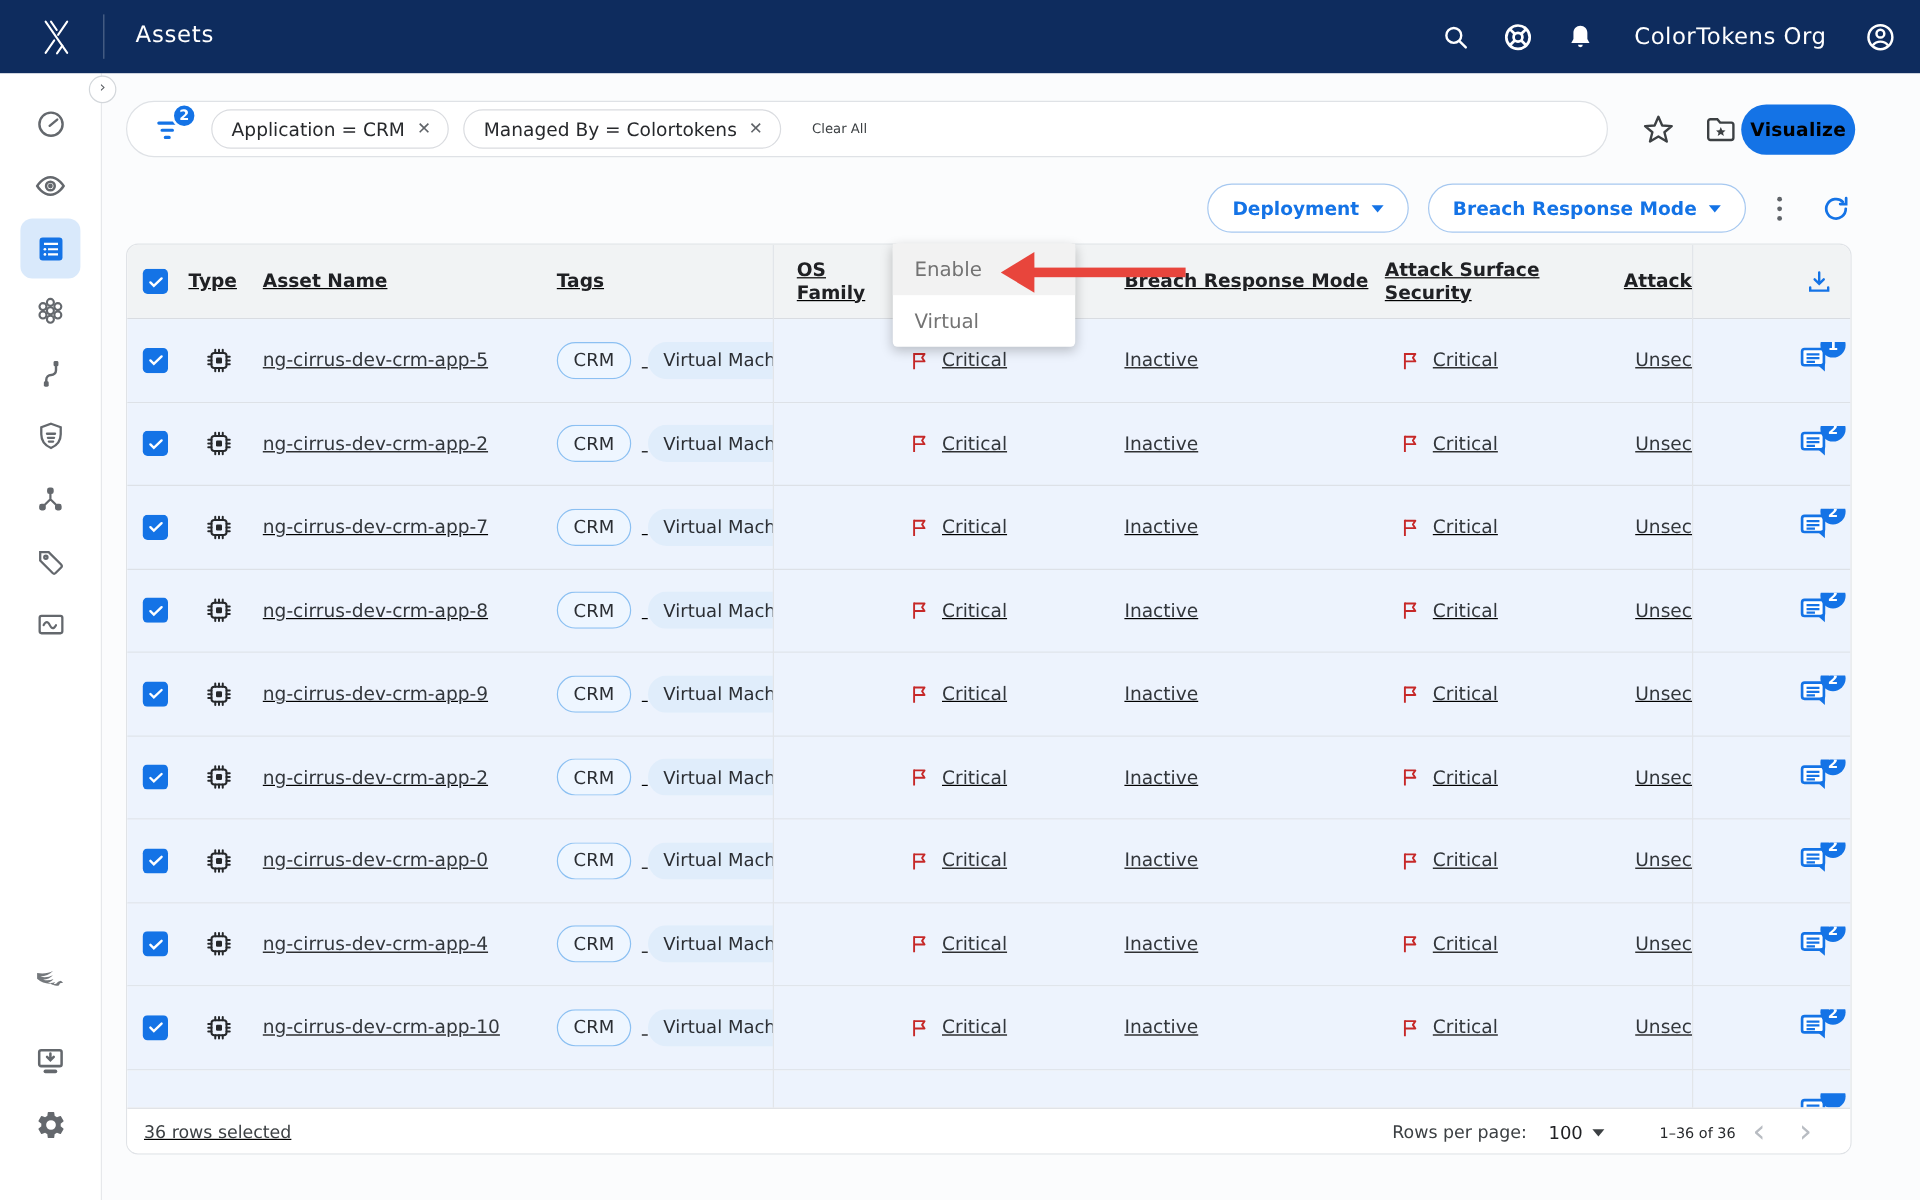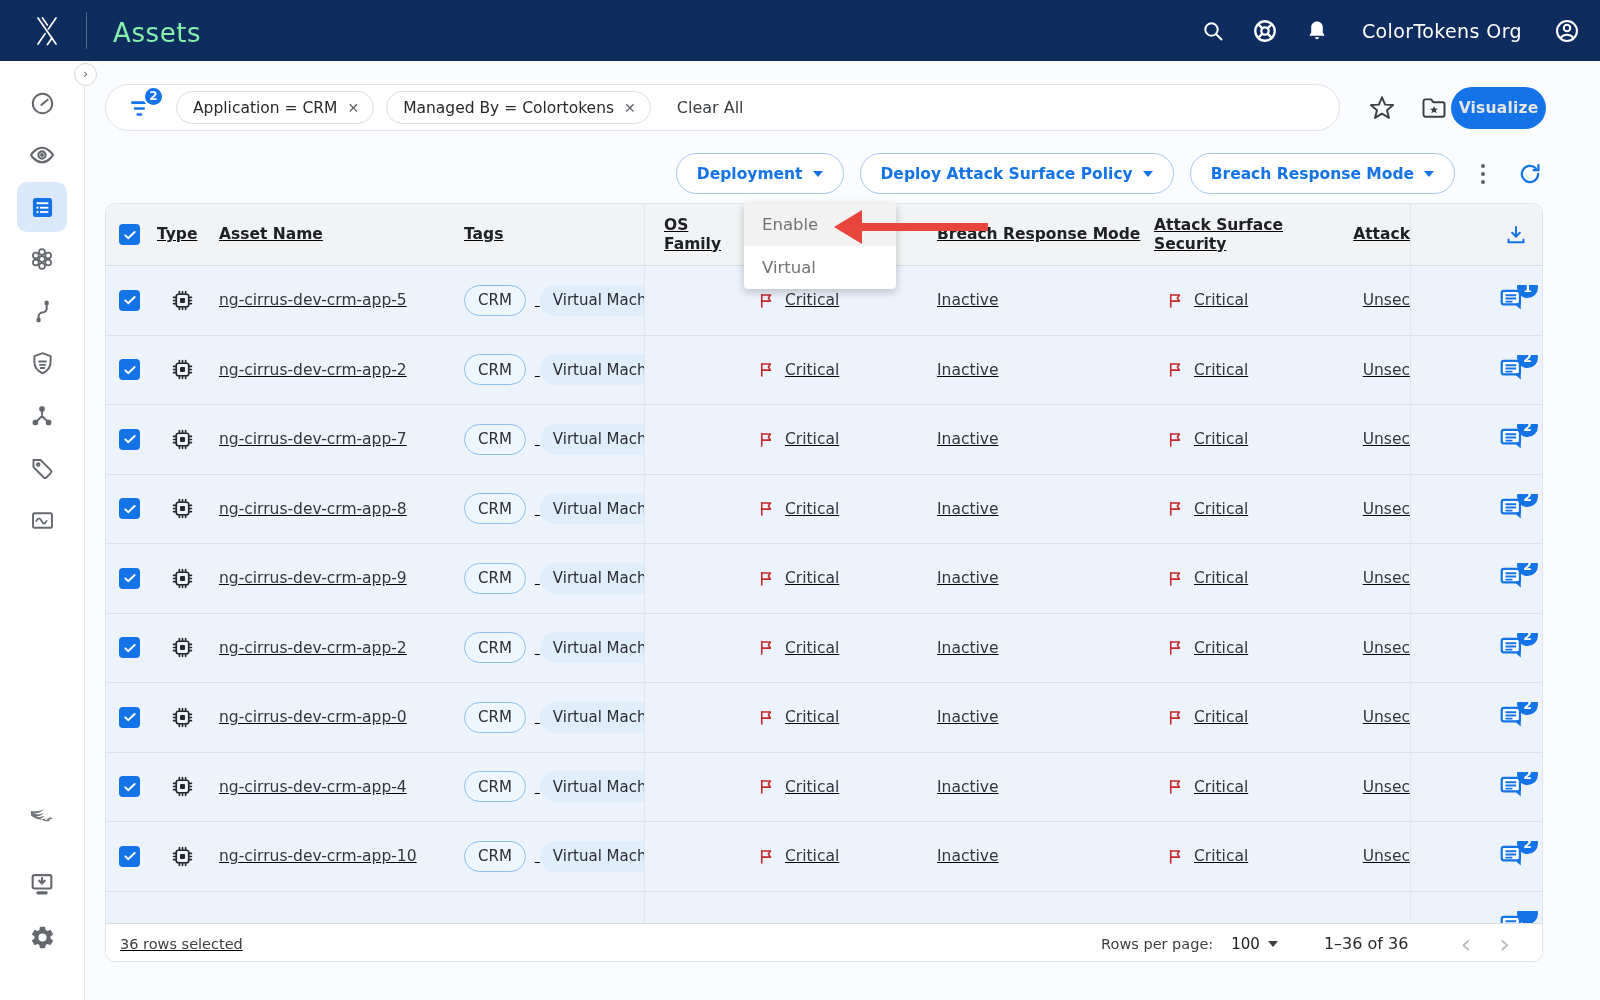--- a/index.html
+++ b/index.html
@@ -4,21 +4,21 @@
 <style>
   * { margin:0; padding:0; box-sizing:border-box; }
   html,body { width:1600px; height:1000px; overflow:hidden; background:#fbfcfd;
     font-family:"DejaVu Sans","Liberation Sans",sans-serif; }
 
   
   .topbar { position:absolute; left:0; top:0; width:1600px; height:61px; background:#0e2c5e;
     display:flex; align-items:center; z-index:40; }
   .topbar .logo { position:absolute; left:30px; top:14px; width:34px; height:34px; }
   .topbar .logo-divider { position:absolute; left:86px; top:12px; width:1px; height:37px; background:rgba(255,255,255,.28); }
-  .topbar .title { position:absolute; left:113px; top:18px; color:#86efac; font-size:26px; letter-spacing:.6px; font-weight:500; }
+  .topbar .title { position:absolute; left:113px; top:18px; color:#ffffff; font-size:19px; letter-spacing:.6px; font-weight:500; }
   .topbar .right { position:absolute; right:20px; top:0; height:61px; display:flex; align-items:center; gap:26px; }
   .topbar .tb-icon { width:26px; height:26px; display:flex; align-items:center; justify-content:center; cursor:pointer; }
   .topbar .org { color:#fff; font-size:19px; letter-spacing:.4px; margin:0 6px; }
 
   
   .sidebar { position:absolute; left:0; top:61px; width:85px; height:939px; background:#fff;
     border-right:1px solid #e6e8eb; z-index:30; }
   .side-item { position:absolute; left:17px; width:50px; height:50px; display:flex; align-items:center; justify-content:center;
     border-radius:10px; cursor:pointer; }
   .side-item.active { background:#d9e9fb; }
@@ -29,25 +29,25 @@
   
   .filterbar { position:absolute; left:105px; top:84px; width:1235px; height:47px; background:#fff;
     border:1px solid #dfe2e6; border-radius:24px; display:flex; align-items:center; padding-left:22px; z-index:10; }
   .filter-funnel { position:relative; width:26px; height:26px; margin-right:22px; cursor:pointer; }
   .filter-count { position:absolute; top:-9px; right:-10px; min-width:21px; height:21px; border-radius:50%;
     background:#1473e6; border:2px solid #fff; color:#fff; font-size:12px; font-weight:bold;
     display:flex; align-items:center; justify-content:center; }
   .chip { display:flex; align-items:center; gap:10px; height:33px; padding:0 14px 0 16px; margin-right:12px;
     border:1px solid #dadce0; border-radius:17px; font-size:15.5px; color:#27292c; cursor:pointer; background:#fff; white-space:nowrap; }
   .chip .x { color:#5f6368; font-size:14px; cursor:pointer; }
-  .clear-all { margin-left:14px; font-size:16px; color:#3c4043; cursor:pointer; }
+  .clear-all { margin-left:14px; font-size:11px; color:#3c4043; cursor:pointer; }
   .fb-right { position:absolute; top:84px; height:47px; display:flex; align-items:center; z-index:10; }
   .fb-right.icons { left:1368px; gap:24px; }
   .visualize-btn { position:absolute; left:1451px; top:87px; width:95px; height:42px; border:none; border-radius:21px;
-    background:#1473e6; color:#e5e5e5; font-size:15.5px; font-weight:bold; letter-spacing:.2px; cursor:pointer; z-index:10;
+    background:#1473e6; color:#000000; font-size:15.5px; font-weight:bold; letter-spacing:.2px; cursor:pointer; z-index:10;
     font-family:inherit; }
 
   
   .toolbar { position:absolute; left:105px; top:153px; width:1350px; height:42px; display:flex; justify-content:flex-end;
     gap:16px; z-index:10; }
   .pill-btn { height:41px; padding:0 20px; border:1px solid #a6c8f0; border-radius:21px; background:#fff;
     color:#1473e6; font-size:15.5px; font-weight:bold; display:flex; align-items:center; gap:10px; cursor:pointer;
     font-family:inherit; white-space:nowrap;justify-content:center; }
   .caret-down { width:0; height:0; border-left:5px solid transparent; border-right:5px solid transparent;
     border-top:6px solid #1473e6; display:inline-block; }
@@ -88,21 +88,21 @@
     background:#1473e6; color:#fff; font-size:12.5px; font-weight:bold; display:flex; align-items:center; justify-content:center; }
 
   
   .tfoot { height:40px; border-top:1px solid #dadde2; background:#fff; display:flex; align-items:center;
     font-size:14.5px; color:#3c4043; padding:0 18px 0 14px; position:relative; }
   .tfoot .sel { flex:0 0 auto; }
   .tfoot .right { position:absolute; right:18px; display:flex; align-items:center; gap:0; }
   .rpp-label { color:#3c4043; margin-right:18px; }
   .rpp-select { display:flex; align-items:center; gap:8px; cursor:pointer; font-size:15px; color:#202124; margin-right:46px; }
   .rpp-caret { width:0; height:0; border-left:5px solid transparent; border-right:5px solid transparent; border-top:6px solid #3c4043; }
-  .range { margin-right:38px; color:#27292c; font-size:16px; }
+  .range { color:#27292c; font-size:12px; }
   .pg-btn { color:#b8bcc2; font-size:27px; line-height:20px; padding:0 14px; cursor:default; font-family:"DejaVu Sans",sans-serif; }
 
   
   .dropdown { position:absolute; left:744px; top:203px; width:152px; background:#fff; border-radius:4px;
     box-shadow:0 3px 10px rgba(0,0,0,.22); z-index:50; padding:0; }
   .menu-item { height:43px; display:flex; align-items:center; padding-left:18px; font-size:16.5px; color:#737373; cursor:pointer; }
   .menu-item.hover { background:#f2f2f2; }
 
   
   .arrow-line { position:absolute; left:860px; top:223px; width:128px; height:8px; background:#e8453c; z-index:60; }
@@ -301,24 +301,20 @@
   </span>
 </div>
 <button class="visualize-btn">Visualize</button>
 
 <div class="toolbar">
   <button class="pill-btn">
     <span>Deployment</span>
     <span class="caret-down"></span>
   </button>
   <button class="pill-btn">
-    <span>Deploy Attack Surface Policy</span>
-    <span class="caret-down"></span>
-  </button>
-  <button class="pill-btn">
     <span>Breach Response Mode</span>
     <span class="caret-down"></span>
   </button>
 </div>
 <div class="kebab">
     <i></i>
     <i></i>
     <i></i>
   </div>
 <span class="refresh">

